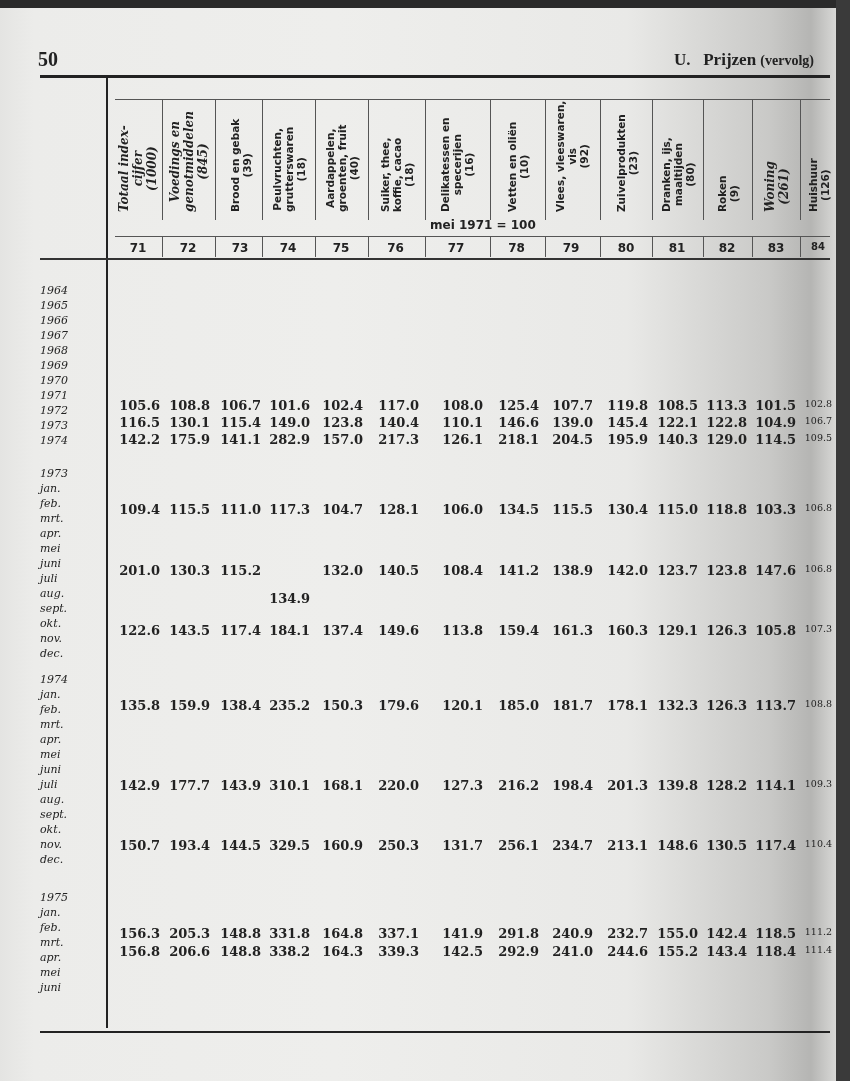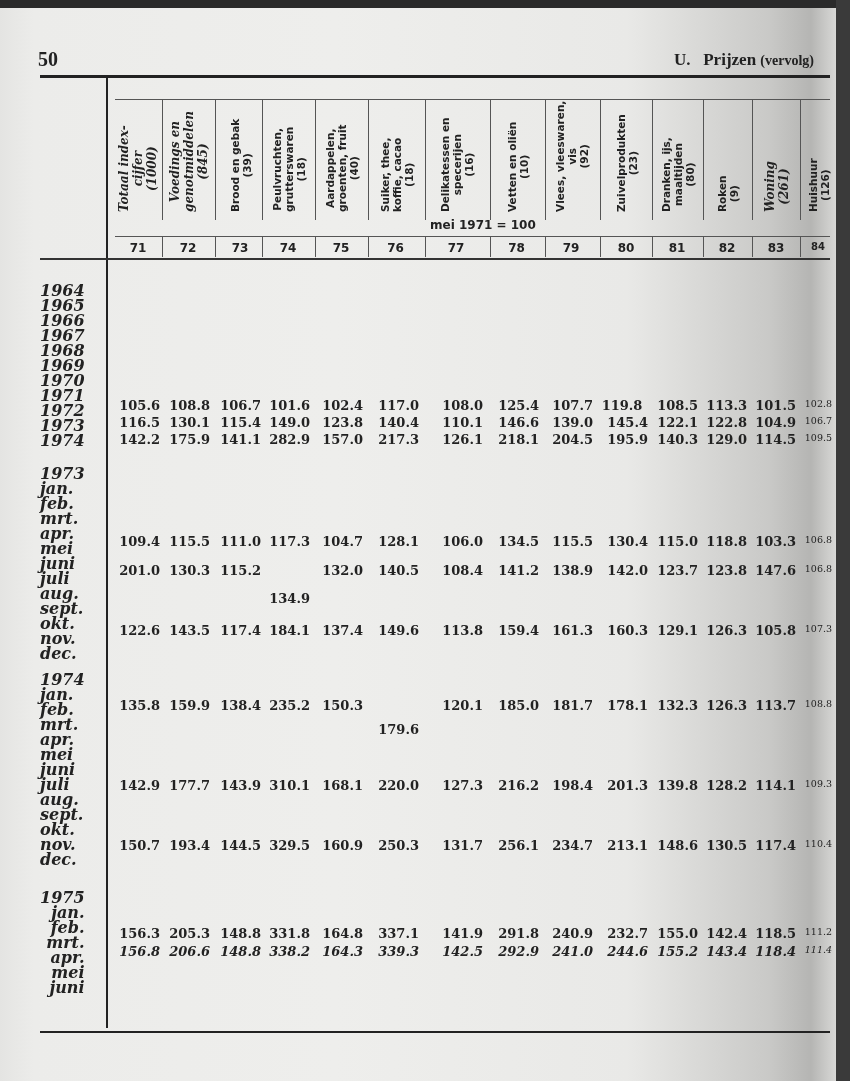--- a/index.html
+++ b/index.html
@@ -16,21 +16,21 @@
   .super { position:absolute; left:300px; top:73px; font-family:"DejaVu Sans", sans-serif; font-weight:bold; font-size:13px; color:#222; letter-spacing:0.2px; }
   .super-line { position:absolute; left:115px; top:91px; width:715px; height:1px; background:#555; }
   .colhead { position:absolute; top:92px; height:120px; border-left:1px solid #555; }
   .colhead:first-child { border-left:none; }
   .vtext { position:absolute; bottom:6px; left:50%; transform-origin:0 0; transform:rotate(-90deg); white-space:nowrap; text-align:center; font-family:"DejaVu Sans", sans-serif; font-weight:bold; font-size:10.5px; line-height:12px; color:#222; }
   .vtext.it { font-family:"DejaVu Serif", serif; font-style:italic; font-size:12px; line-height:14px; }
   .basis { position:absolute; left:430px; top:210px; font-family:"DejaVu Sans", sans-serif; font-weight:bold; font-size:12px; color:#222; }
   .basis-line { position:absolute; left:115px; top:228px; width:715px; height:1px; background:#555; }
   .colnum { position:absolute; top:233px; font-family:"DejaVu Sans", sans-serif; font-weight:bold; font-size:12px; color:#222; text-align:center; }
   .numsep { position:absolute; top:229px; width:1px; height:20px; background:#555; }
-  .labels { position:absolute; left:40px; font-family:"DejaVu Serif", serif; font-style:italic; font-weight:bold; font-size:16px; line-height:15px; color:#222; }
+  .labels { position:absolute; left:40px; font-family:"DejaVu Serif", serif; font-style:italic; font-weight:normal; font-size:11px; line-height:15px; color:#222; }
   .labels div { height:15px; }
   .row { position:absolute; left:108px; width:728px; height:16px; }
   .cell { position:absolute; top:0; font-family:"DejaVu Serif", serif; font-weight:bold; font-size:13px; color:#222; text-align:right; width:52px; }
   .cell.small { font-size:9.5px; font-weight:normal; width:30px; }
 </style>
 </head>
 <body>
 
 <div class="page">
   <div class="pagenum">50</div>
@@ -209,42 +209,42 @@
         <div>apr.</div>
         <div>mei</div>
         <div>juni</div>
         <div>juli</div>
         <div>aug.</div>
         <div>sept.</div>
         <div>okt.</div>
         <div>nov.</div>
         <div>dec.</div>
       </div>
-      <div class="labels" style="top: 882px; text-align: right;">
+      <div class="labels" style="top: 882px;">
         <div>1975</div>
         <div>jan.</div>
         <div>feb.</div>
         <div>mrt.</div>
         <div>apr.</div>
         <div>mei</div>
         <div>juni</div>
       </div>
     </div>
   <div id="rows">
       <div class="row" style="top: 390px;">
         <div class="cell" style="left: 0px;">105.6</div>
         <div class="cell" style="left: 50px;">108.8</div>
         <div class="cell" style="left: 101px;">106.7</div>
         <div class="cell" style="left: 150px;">101.6</div>
         <div class="cell" style="left: 203px;">102.4</div>
         <div class="cell" style="left: 259px;">117.0</div>
         <div class="cell" style="left: 323px;">108.0</div>
         <div class="cell" style="left: 379px;">125.4</div>
         <div class="cell" style="left: 433px;">107.7</div>
-        <div class="cell" style="left: 488px; text-align: center;">119.8</div>
+        <div class="cell" style="left: 488px;">119.8</div>
         <div class="cell" style="left: 538px;">108.5</div>
         <div class="cell" style="left: 587px;">113.3</div>
         <div class="cell" style="left: 636px;">101.5</div>
         <div class="cell small" style="left: 694px;">102.8</div>
       </div>
       <div class="row" style="top: 407px;">
         <div class="cell" style="left: 0px;">116.5</div>
         <div class="cell" style="left: 50px;">130.1</div>
         <div class="cell" style="left: 101px;">115.4</div>
         <div class="cell" style="left: 150px;">149.0</div>
@@ -268,21 +268,21 @@
         <div class="cell" style="left: 259px;">217.3</div>
         <div class="cell" style="left: 323px;">126.1</div>
         <div class="cell" style="left: 379px;">218.1</div>
         <div class="cell" style="left: 433px;">204.5</div>
         <div class="cell" style="left: 488px;">195.9</div>
         <div class="cell" style="left: 538px;">140.3</div>
         <div class="cell" style="left: 587px;">129.0</div>
         <div class="cell" style="left: 636px;">114.5</div>
         <div class="cell small" style="left: 694px;">109.5</div>
       </div>
-      <div class="row" style="top: 494px; margin-top: 32px;">
+      <div class="row" style="top: 494px;">
         <div class="cell" style="left: 0px;">109.4</div>
         <div class="cell" style="left: 50px;">115.5</div>
         <div class="cell" style="left: 101px;">111.0</div>
         <div class="cell" style="left: 150px;">117.3</div>
         <div class="cell" style="left: 203px;">104.7</div>
         <div class="cell" style="left: 259px;">128.1</div>
         <div class="cell" style="left: 323px;">106.0</div>
         <div class="cell" style="left: 379px;">134.5</div>
         <div class="cell" style="left: 433px;">115.5</div>
         <div class="cell" style="left: 488px;">130.4</div>
@@ -322,21 +322,21 @@
         <div class="cell" style="left: 587px;">126.3</div>
         <div class="cell" style="left: 636px;">105.8</div>
         <div class="cell small" style="left: 694px;">107.3</div>
       </div>
       <div class="row" style="top: 690px;">
         <div class="cell" style="left: 0px;">135.8</div>
         <div class="cell" style="left: 50px;">159.9</div>
         <div class="cell" style="left: 101px;">138.4</div>
         <div class="cell" style="left: 150px;">235.2</div>
         <div class="cell" style="left: 203px;">150.3</div>
-        <div class="cell" style="left: 259px; margin-top: 24px;">179.6</div>
+        <div class="cell" style="left: 259px;">179.6</div>
         <div class="cell" style="left: 323px;">120.1</div>
         <div class="cell" style="left: 379px;">185.0</div>
         <div class="cell" style="left: 433px;">181.7</div>
         <div class="cell" style="left: 488px;">178.1</div>
         <div class="cell" style="left: 538px;">132.3</div>
         <div class="cell" style="left: 587px;">126.3</div>
         <div class="cell" style="left: 636px;">113.7</div>
         <div class="cell small" style="left: 694px;">108.8</div>
       </div>
       <div class="row" style="top: 770px;">
@@ -380,21 +380,21 @@
         <div class="cell" style="left: 259px;">337.1</div>
         <div class="cell" style="left: 323px;">141.9</div>
         <div class="cell" style="left: 379px;">291.8</div>
         <div class="cell" style="left: 433px;">240.9</div>
         <div class="cell" style="left: 488px;">232.7</div>
         <div class="cell" style="left: 538px;">155.0</div>
         <div class="cell" style="left: 587px;">142.4</div>
         <div class="cell" style="left: 636px;">118.5</div>
         <div class="cell small" style="left: 694px;">111.2</div>
       </div>
-      <div class="row" style="top: 936px; font-style: italic;">
+      <div class="row" style="top: 936px;">
         <div class="cell" style="left: 0px;">156.8</div>
         <div class="cell" style="left: 50px;">206.6</div>
         <div class="cell" style="left: 101px;">148.8</div>
         <div class="cell" style="left: 150px;">338.2</div>
         <div class="cell" style="left: 203px;">164.3</div>
         <div class="cell" style="left: 259px;">339.3</div>
         <div class="cell" style="left: 323px;">142.5</div>
         <div class="cell" style="left: 379px;">292.9</div>
         <div class="cell" style="left: 433px;">241.0</div>
         <div class="cell" style="left: 488px;">244.6</div>

